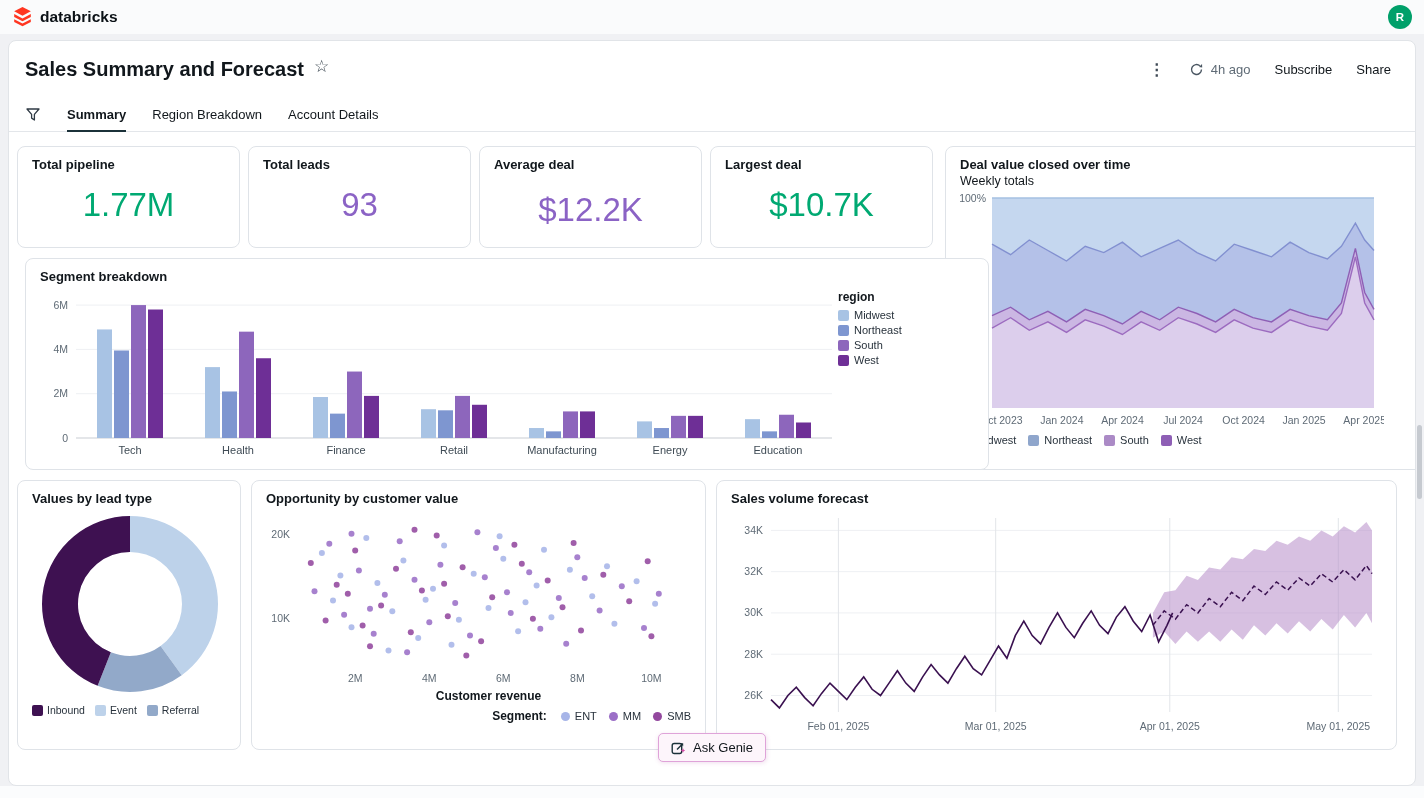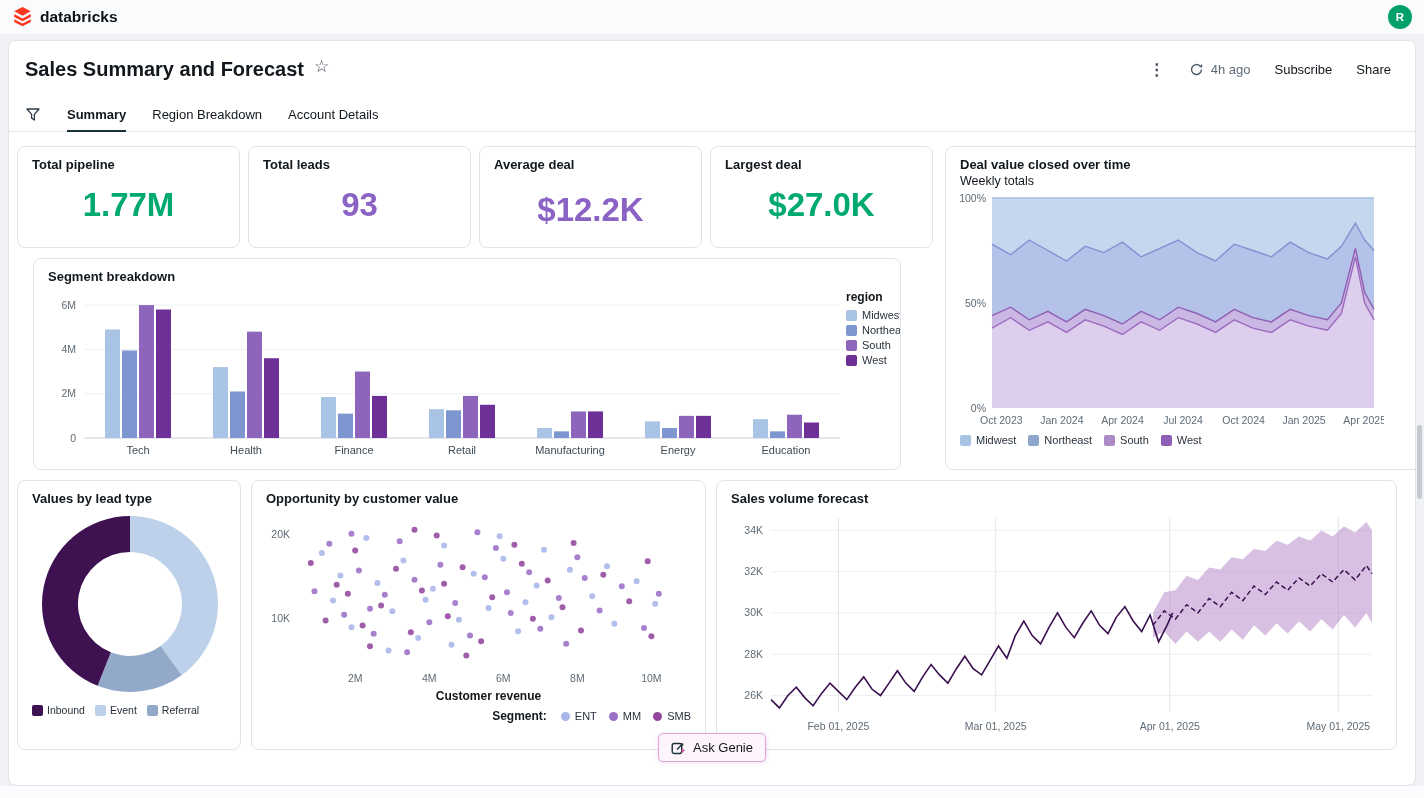--- a/index.html
+++ b/index.html
@@ -36,24 +36,24 @@
   .card{position:absolute;background:#fff;border:1px solid var(--card-border,#DFE3E8);
         border-radius:8px;box-sizing:border-box;padding:10px 14px;overflow:hidden}
   .card-title{font-size:13px;font-weight:700}
   .card-sub{font-size:12.5px;margin-top:2px}
 
   #kpi-row{position:absolute;left:8px;top:14px;width:916px;height:102px;
            display:grid;grid-template-columns:repeat(4,1fr);gap:8px}
   .kpi-card{background:#fff;border:1px solid var(--card-border,#DFE3E8);border-radius:8px;
             padding:10px 14px;box-sizing:border-box}
   .kpi-title{font-size:13px;font-weight:700}
-  .kpi-value{font-size:33px;font-weight:700;text-align:center;margin-top:14px}
+  .kpi-value{font-size:33px;font-weight:400;text-align:center;margin-top:14px}
 
   #card-area{left:936px;top:14px;width:536px;height:324px}
-  #card-bar{left:24px;top:126px;width:868px;height:212px}
+  #card-bar{left:16px;top:126px;width:964px;height:212px}
   #card-donut{left:8px;top:348px;width:224px;height:270px}
   #card-scatter{left:242px;top:348px;width:455px;height:270px}
   #card-forecast{left:707px;top:348px;width:681px;height:270px}
 
   .bar-row{display:flex;margin-top:2px}
   #bar-svg{width:798px;height:176px;flex:0 0 auto}
   .bar-legend{width:86px;padding-top:4px}
   .lg-title{font-size:12px;font-weight:700;margin-bottom:5px}
   .lg-item{display:flex;align-items:center;gap:5px;font-size:11px;color:#28323C;margin-bottom:3px;cursor:pointer}
   .lg-sw{width:11px;height:11px;border-radius:2px;display:inline-block;flex:0 0 auto}
@@ -147,21 +147,21 @@
       <div class="kpi-card">
         <div class="kpi-title">Total leads</div>
         <div class="kpi-value" style="color: rgb(139, 99, 197);">93</div>
       </div>
       <div class="kpi-card">
         <div class="kpi-title">Average deal</div>
         <div class="kpi-value" style="color: rgb(139, 99, 197); margin-top: 19px;">$12.2K</div>
       </div>
       <div class="kpi-card">
         <div class="kpi-title">Largest deal</div>
-        <div class="kpi-value" style="color: rgb(0, 169, 114);">$27.0K</div>
+        <div class="kpi-value" style="color: rgb(0, 169, 114);">$10.7K</div>
       </div>
     </div>
 
     <div class="card" id="card-area">
       <div class="card-title">Deal value closed over time</div>
       <div class="card-sub">Weekly totals</div>
       <svg id="area-svg" viewBox="0 0 424 244">
           <path d="M32.0,140.2L50.6,129.7L69.3,142.3L87.9,133.9L106.5,144.4L125.2,131.8L143.8,138.1L162.4,146.5L181.1,133.9L199.7,142.3L218.3,129.7L237.0,136.0L255.6,144.4L274.2,131.8L292.9,140.2L311.5,144.4L330.1,131.8L348.8,138.1L367.4,142.3L381.4,125.5L395.4,68.8L404.7,115.0L414.0,131.8L414.0,220.0L404.7,220.0L395.4,220.0L381.4,220.0L367.4,220.0L348.8,220.0L330.1,220.0L311.5,220.0L292.9,220.0L274.2,220.0L255.6,220.0L237.0,220.0L218.3,220.0L199.7,220.0L181.1,220.0L162.4,220.0L143.8,220.0L125.2,220.0L106.5,220.0L87.9,220.0L69.3,220.0L50.6,220.0L32.0,220.0Z" fill="#DCCEEC"></path>
           <path d="M32.0,127.6L50.6,119.2L69.3,131.8L87.9,123.4L106.5,133.9L125.2,121.3L143.8,127.6L162.4,136.0L181.1,123.4L199.7,131.8L218.3,119.2L237.0,125.5L255.6,133.9L274.2,121.3L292.9,129.7L311.5,133.9L330.1,121.3L348.8,127.6L367.4,131.8L381.4,115.0L395.4,60.4L404.7,104.5L414.0,121.3L414.0,131.8L404.7,115.0L395.4,68.8L381.4,125.5L367.4,142.3L348.8,138.1L330.1,131.8L311.5,144.4L292.9,140.2L274.2,131.8L255.6,144.4L237.0,136.0L218.3,129.7L199.7,142.3L181.1,133.9L162.4,146.5L143.8,138.1L125.2,131.8L106.5,144.4L87.9,133.9L69.3,142.3L50.6,129.7L32.0,140.2Z" fill="#CBB7E3"></path>
           <path d="M32.0,56.2L50.6,66.7L69.3,52.0L87.9,62.5L106.5,73.0L125.2,58.3L143.8,64.6L162.4,54.1L181.1,68.8L199.7,60.4L218.3,52.0L237.0,64.6L255.6,73.0L274.2,56.2L292.9,62.5L311.5,68.8L330.1,54.1L348.8,64.6L367.4,70.9L381.4,58.3L395.4,35.2L404.7,52.0L414.0,62.5L414.0,121.3L404.7,104.5L395.4,60.4L381.4,115.0L367.4,131.8L348.8,127.6L330.1,121.3L311.5,133.9L292.9,129.7L274.2,121.3L255.6,133.9L237.0,125.5L218.3,119.2L199.7,131.8L181.1,123.4L162.4,136.0L143.8,127.6L125.2,121.3L106.5,133.9L87.9,123.4L69.3,131.8L50.6,119.2L32.0,127.6Z" fill="#B4C1E8"></path>

